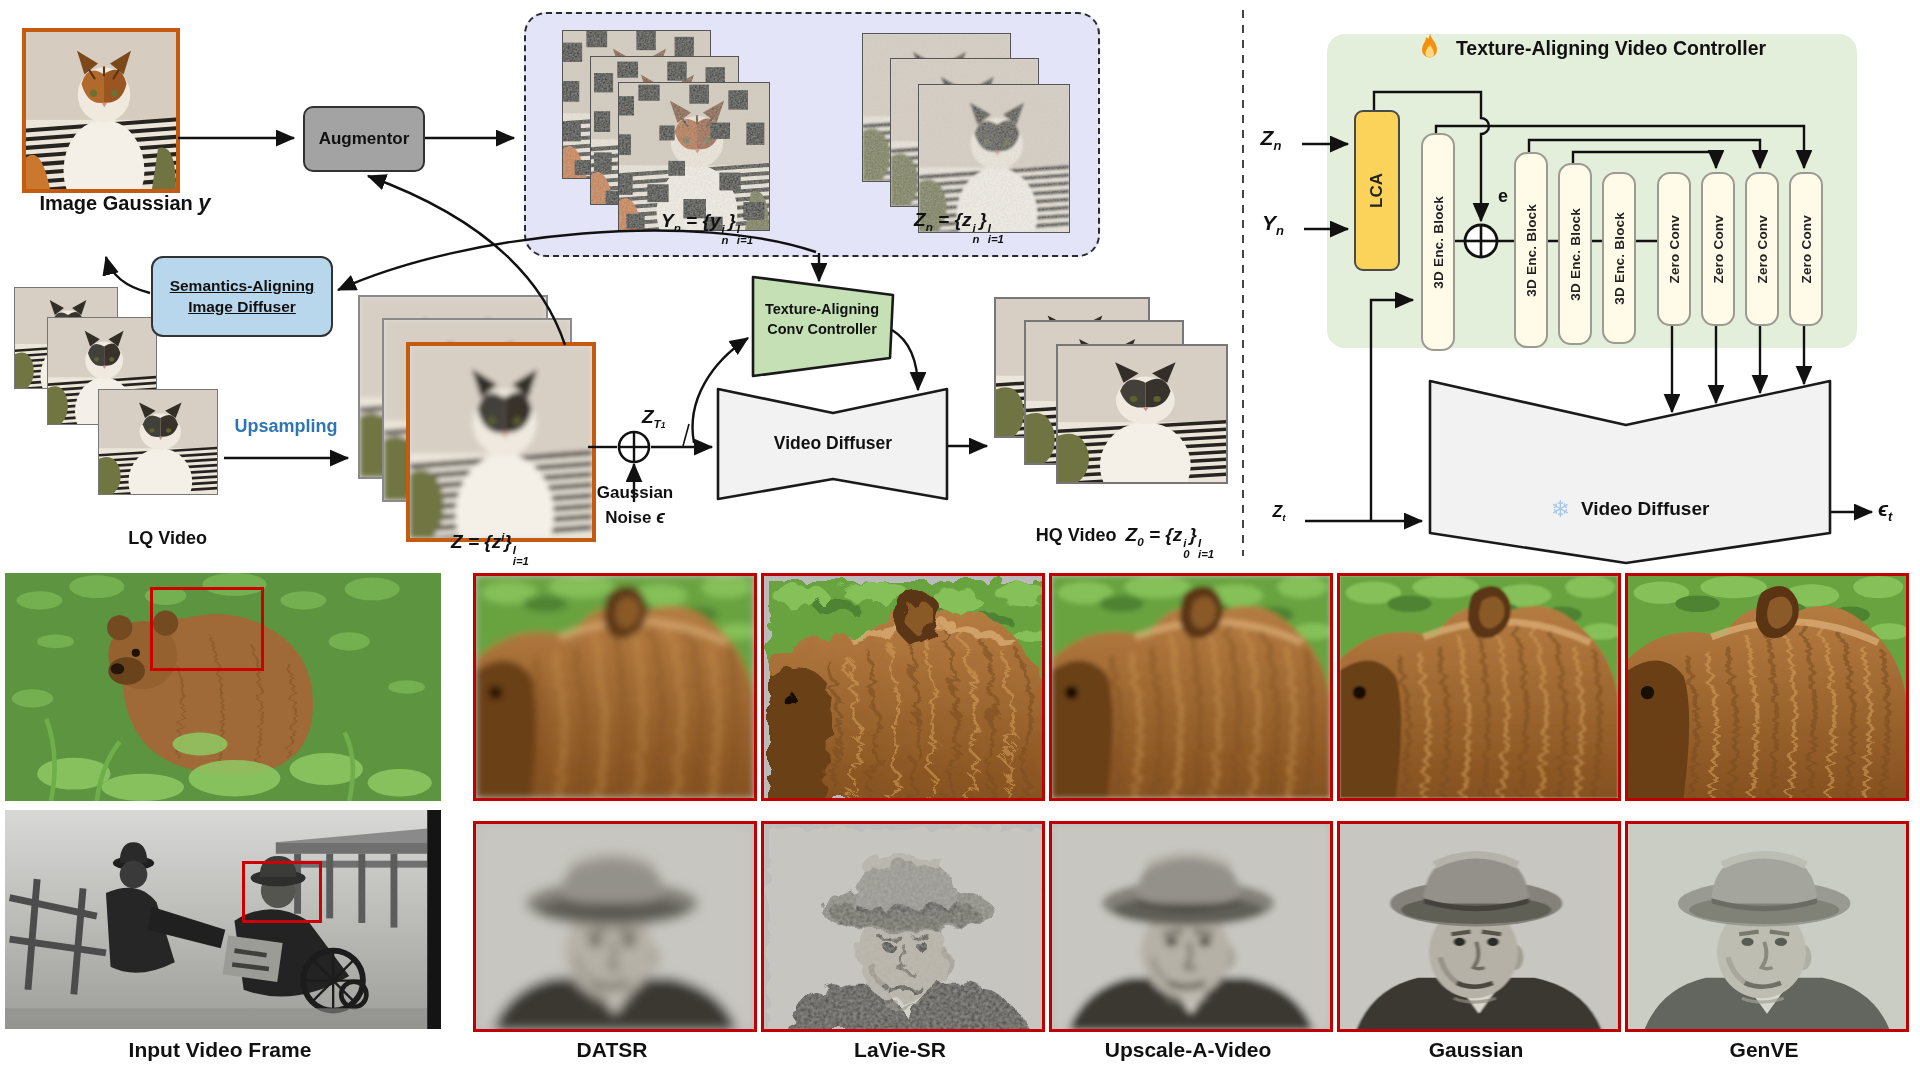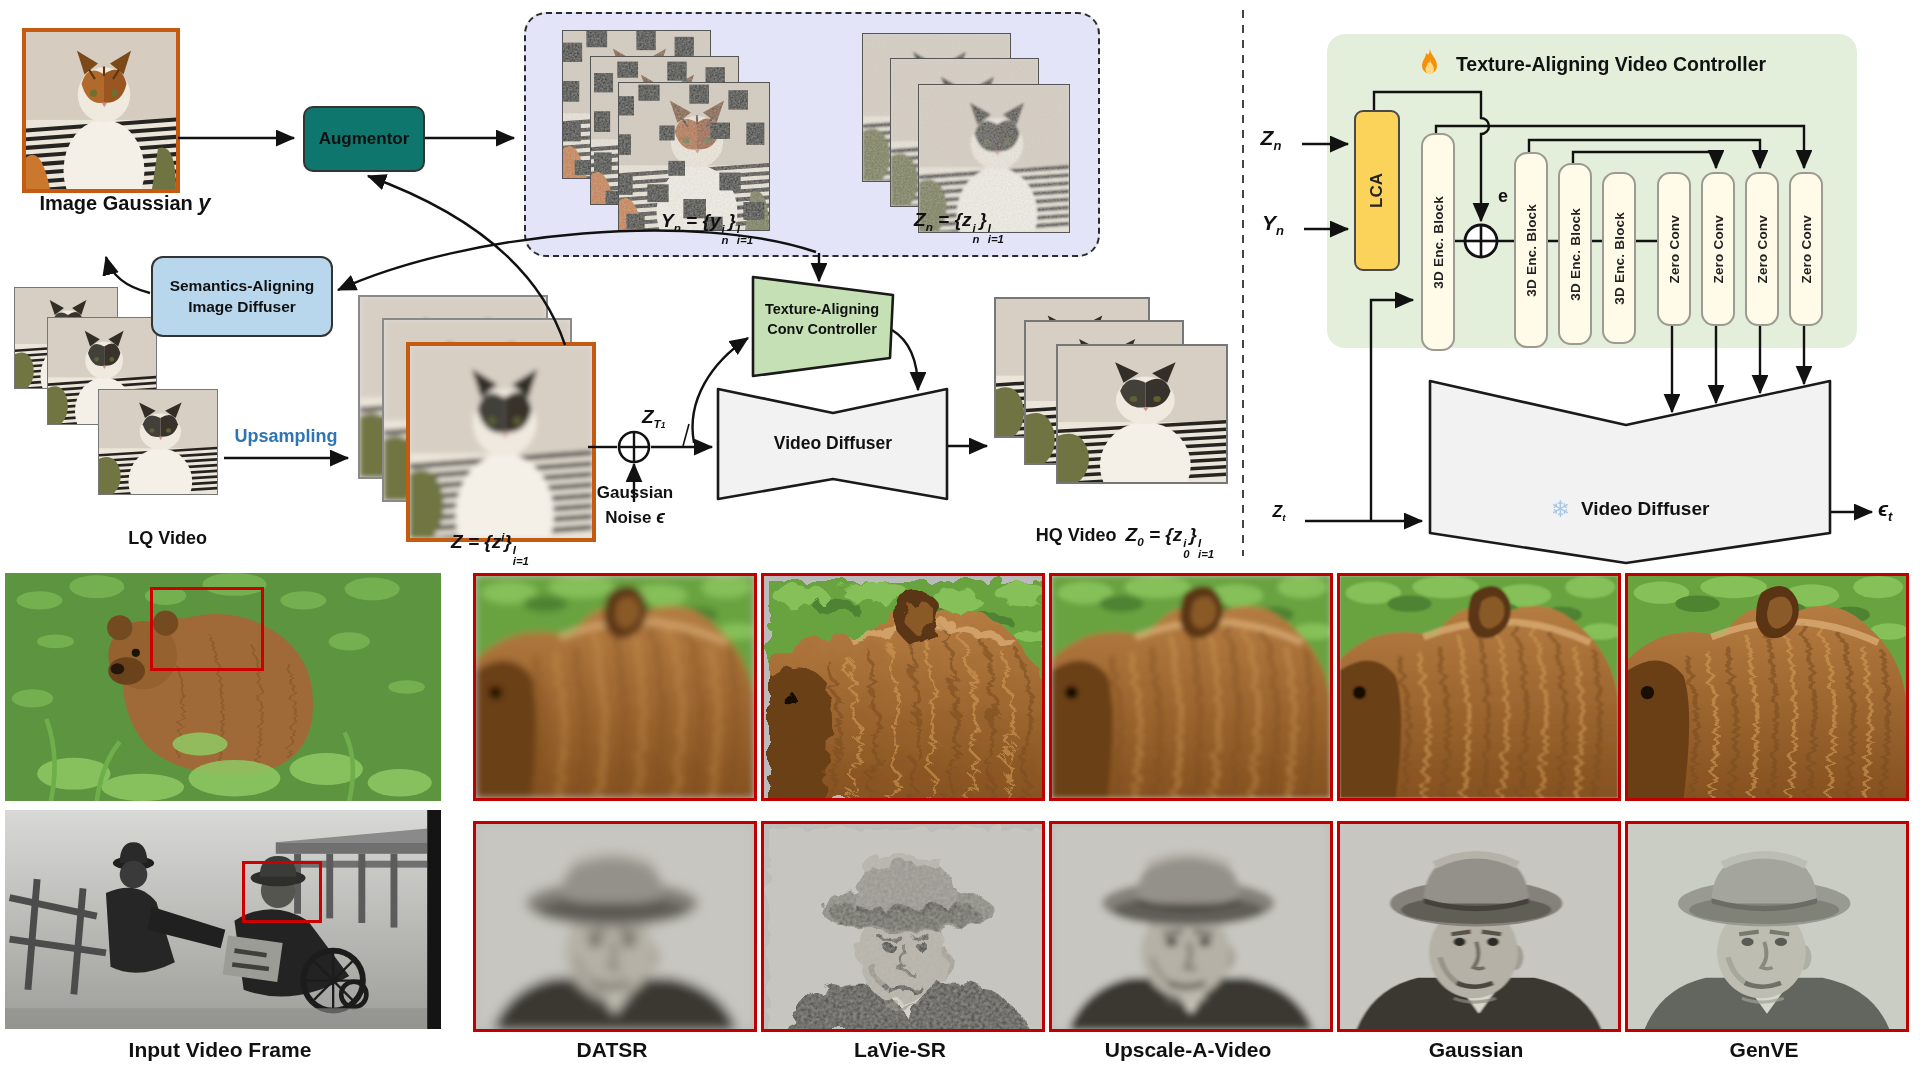--- a/index.html
+++ b/index.html
@@ -8,21 +8,21 @@
   svg{display:block;}
   .abs{position:absolute;}
   .lbl{position:absolute;color:#111;font-weight:700;text-align:center;}
   .math{font-family:Liberation Sans, sans-serif;font-style:italic;font-weight:700;color:#111;}
   .math sub{font-size:0.62em;font-style:italic;}
   .stk{display:inline-flex;flex-direction:column;vertical-align:-0.5em;line-height:1;
        font-size:0.60em;margin-left:1px;}
   .stk .t,.stk .b{display:block;text-align:left;}
   .node{position:absolute;display:flex;align-items:center;justify-content:center;
         text-align:center;color:#111;font-weight:700;}
-  .augmentor{background:#0f766e;border:2.5px solid #333;border-radius:10px;font-size:17px;}
+  .augmentor{background:#a3a3a3;border:2.5px solid #333;border-radius:10px;font-size:17px;}
   .said{background:#b9d7ec;border:2.5px solid #333;border-radius:12px;font-size:15.5px;line-height:1.3;}
   .dashedbox{position:absolute;background:#e3e4f8;border:2.5px dashed #2b2b2b;border-radius:22px;}
   .greenpanel{position:absolute;background:#e4efdb;border-radius:18px;}
   .pill{position:absolute;background:#fffbe8;border:2px solid #9b9b91;border-radius:13px;
         display:flex;align-items:center;justify-content:center;}
   .pill span{writing-mode:vertical-rl;transform:rotate(180deg);font-weight:700;font-size:13.5px;
              color:#222;white-space:nowrap;letter-spacing:0.2px;}
   .lca{position:absolute;background:#fbd35b;border:2.5px solid #4a4a4a;border-radius:9px;
        display:flex;align-items:center;justify-content:center;}
   .lca span{writing-mode:vertical-rl;transform:rotate(180deg);font-weight:700;font-size:17px;color:#222;}
@@ -482,35 +482,35 @@
       <circle cx="1481" cy="241" r="16" fill="#fff" stroke="#111" stroke-width="2.8"></circle>
       <line x1="1465" y1="241" x2="1497" y2="241" stroke="#111" stroke-width="2.6"></line>
       <line x1="1481" y1="225" x2="1481" y2="257" stroke="#111" stroke-width="2.6"></line>
     </g>
   </svg>
 
   <div class="node augmentor" style="left:303px;top:106px;width:118px;height:62px;">
     <span>Augmentor</span>
   </div>
 
-  <div class="node said" style="left:151px;top:256px;width:178px;height:77px;flex-direction:column;">
+  <div class="node said" style="left:151px;top:256px;width:178px;height:77px;flex-direction:column;text-decoration:underline;">
     <span>Semantics-Aligning</span>
     <span>Image Diffuser</span>
   </div>
 
   <div class="lbl" style="left:-5px;top:190px;width:260px;font-size:20px;">
     <span>Image Gaussian</span>
     <span class="math" style="font-size:22px;">y</span>
   </div>
 
   <div class="lbl" style="left:12px;top:528px;width:195px;font-size:18px;text-align:right;">
     <span>LQ Video</span>
   </div>
 
-  <div class="lbl" style="left:216px;top:426px;width:140px;font-size:18px;color:#2e75b6;">
+  <div class="lbl" style="left:216px;top:416px;width:140px;font-size:18px;color:#2e75b6;">
     <span>Upsampling</span>
   </div>
 
   <div class="lbl math" style="left:380px;top:531px;width:220px;font-size:19px;">
     <span>Z</span><span> = {</span><span>z</span><sup style="font-size:0.6em">i</sup><span>}</span><span class="stk">
         <span class="t">I</span>
         <span class="b">i=1</span>
       </span>
   </div>
 
@@ -557,21 +557,21 @@
     <span>HQ Video</span>
     <span class="math" style="font-size:19px;font-weight:700;"><span>Z</span><sub>0</sub><span> = {</span><span>z</span><span class="stk">
           <span class="t">i</span>
           <span class="b">0</span>
         </span><span>}</span><span class="stk">
           <span class="t">I</span>
           <span class="b">i=1</span>
         </span></span>
   </div>
 
-  <div class="abs" style="left:1327px;top:48px;width:530px;display:flex;align-items:center;justify-content:center;gap:14px;">
+  <div class="abs" style="left:1327px;top:32px;width:530px;display:flex;align-items:center;justify-content:center;gap:14px;">
     <svg width="24" height="32" viewBox="0 0 24 32">
       <path d="M12 1 C13 8 19 10 19 18 A7.5 7.5 0 0 1 4 18 C4 12 8 10 8 5 C10 7 11 8 12 1Z" fill="#f4900c"></path>
       <path d="M12 12 C13 16 16 17 16 21.5 A4.2 4.2 0 0 1 7.5 21.5 C7.5 18 10 17 10 14 C11 15.5 11.5 16 12 12Z" fill="#ffd983"></path>
     </svg>
     <span style="font-weight:700;font-size:19.5px;color:#111;">Texture-Aligning Video Controller</span>
   </div>
 
   <div class="lbl math" style="left:1248px;top:126px;width:46px;font-size:21px;">
     <span>Z</span><sub>n</sub>
   </div>

